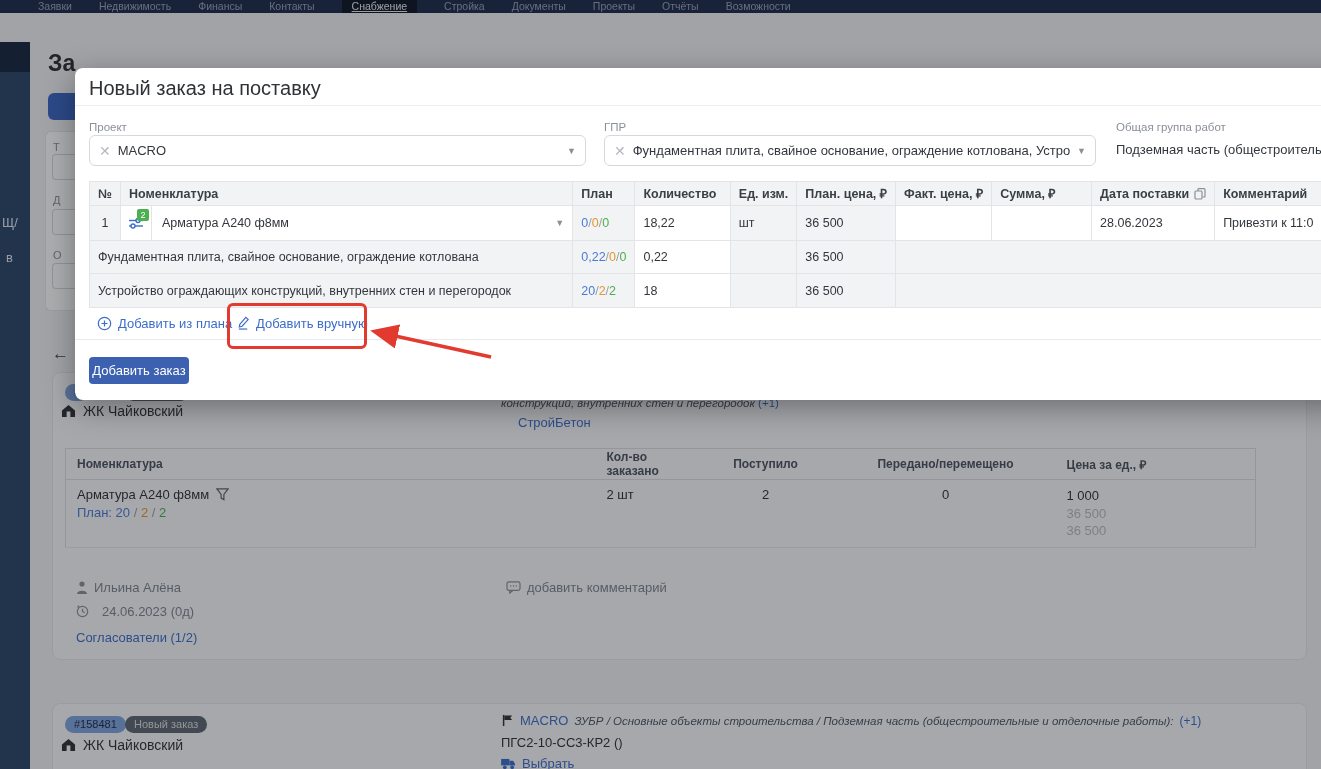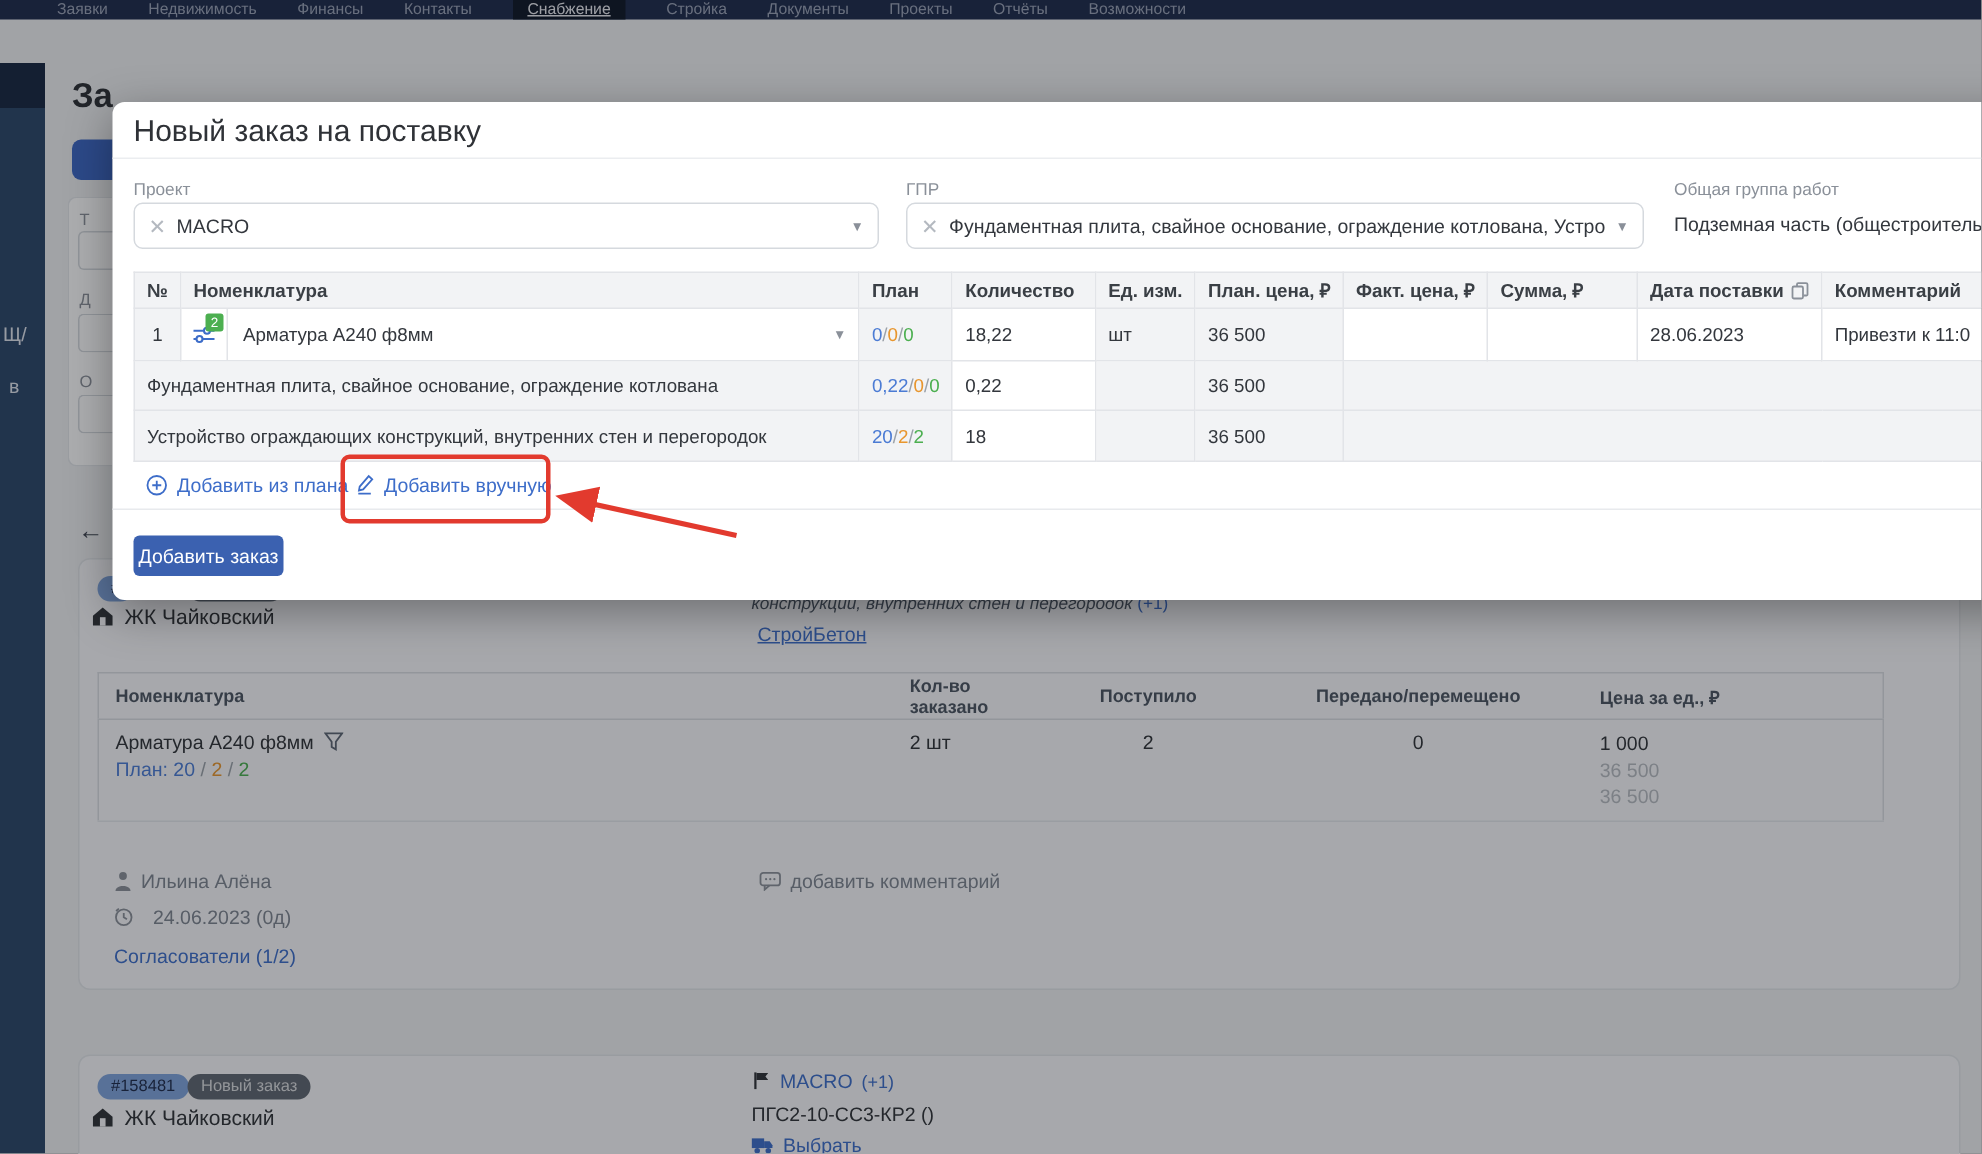--- a/index.html
+++ b/index.html
@@ -147,21 +147,21 @@
           <path d="M1 7 L8 1 L15 7 V14 H1 Z" fill="#2f3237"></path>
             <rect x="6" y="8" width="4" height="6" fill="#f7f8fa"></rect>
         </svg>
         <span class="txt">ЖК Чайковский</span>
       </div>
 
       <div class="note-italic" style="left:448px; top:24px;">
         <span>конструкций, внутренних стен и перегородок</span>
         <span class="blue" style="font-style:normal;">(+1)</span>
       </div>
-      <div class="link" style="position:absolute; left:452px; top:42px;text-decoration:underline;">СтройБетон</div>
+      <div class="link" style="position:absolute; left:465px; top:42px;">СтройБетон</div>
 
       <table class="btable">
         <colgroup>
             <col style="width:530px">
             <col style="width:100px">
             <col style="width:140px">
             <col style="width:220px">
             <col style="width:200px">
           </colgroup>
         <thead>
@@ -243,20 +243,21 @@
         </svg>
         <span class="txt">ЖК Чайковский</span>
       </div>
 
       <div style="position:absolute; left:448px; top:9px; display:flex; align-items:center; gap:6px; white-space:nowrap;">
         <svg class="ic" width="13" height="13" viewBox="0 0 14 14">
           <rect x="2" y="1" width="1.6" height="12" fill="#2f3237"></rect>
           <path d="M3.6 1.5 H12 L10 4 L12 6.5 H3.6 Z" fill="#2f3237"></path>
         </svg>
         <span class="link">MACRO</span>
+        <span class="note-italic" style="position:static;">ЗУБР / Основные объекты строительства / Подземная часть (общестроительные и отделочные работы):</span>
         <span class="blue" style="font-size:12px;">(+1)</span>
       </div>
       <div style="position:absolute; left:448px; top:31px; font-size:13px; color:#2f3237;">ПГС2-10-СС3-КР2 ()</div>
       <div style="position:absolute; left:448px; top:52px; display:flex; align-items:center; gap:6px;">
         <svg class="ic" width="15" height="12" viewBox="0 0 16 13">
           <rect x="0" y="1" width="9" height="7" fill="#3d6dc9"></rect>
           <path d="M9 3 H13 L15 6 V8 H9 Z" fill="#3d6dc9"></path>
           <circle cx="4" cy="10" r="2" fill="#3d6dc9"></circle>
             <circle cx="12" cy="10" r="2" fill="#3d6dc9"></circle>
         </svg>

